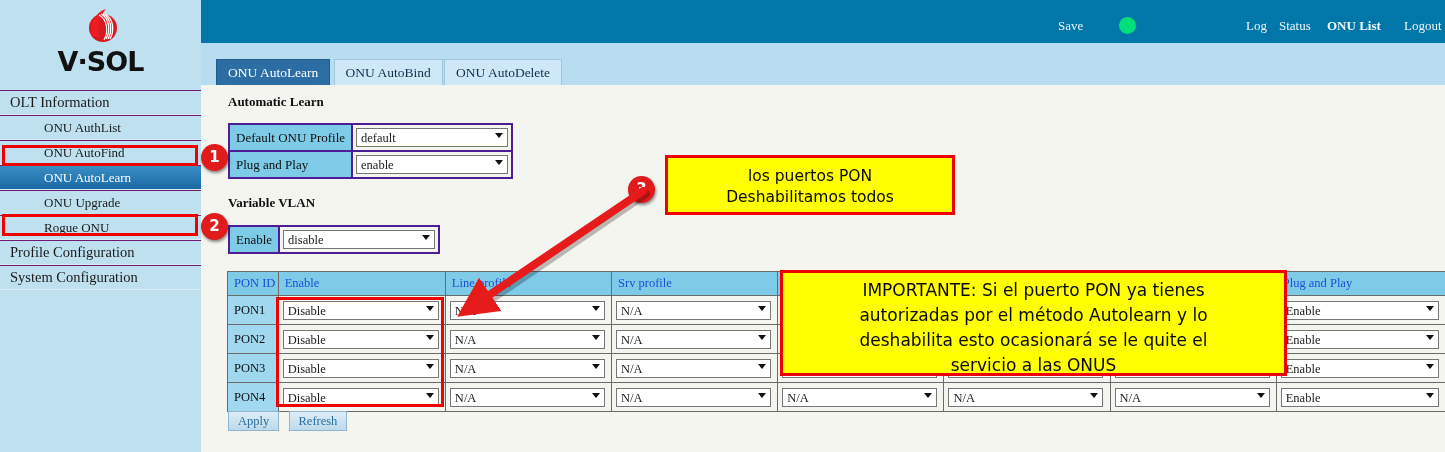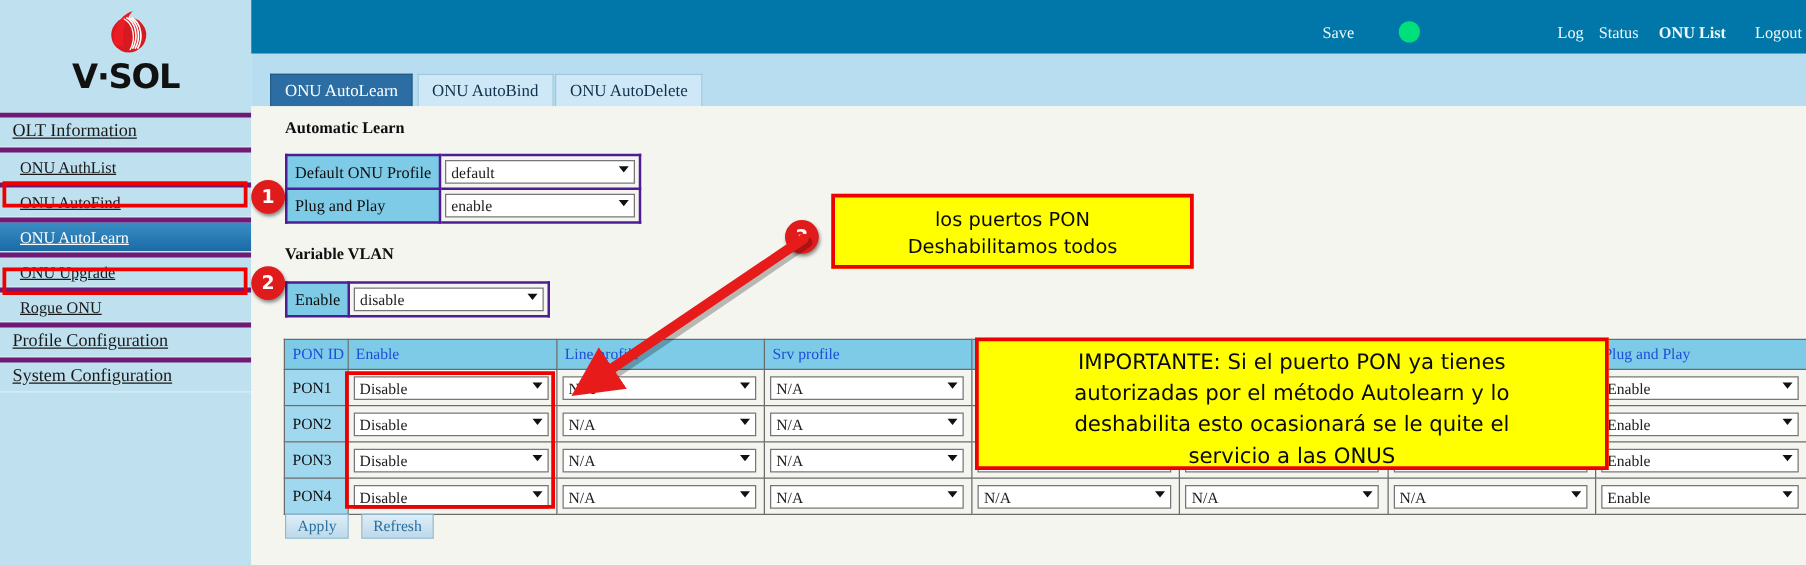--- a/index.html
+++ b/index.html
@@ -21,25 +21,25 @@
   #logo-mark{
     position:absolute;left:86px;top:6px;width:34px;height:38px;
   }
   #logo-text{
     position:absolute;left:0;top:46px;width:201px;text-align:center;
     font-family:"DejaVu Sans", sans-serif;
     font-weight:bold;font-size:27px;letter-spacing:-1px;color:#111;
   }
   .nav-item{
     height:23px;line-height:23px;padding-left:10px;
-    border-bottom:1px solid #d8eef7;border-top:4px solid #701a75;
+    border-bottom:1px solid #d8eef7;border-top:1px solid #701a75;
     background:#bfe0ef;font-size:14.5px;color:#1a1a1a;
-    white-space:nowrap;overflow:hidden;text-decoration:underline;
-  }
-  .nav-item.sub{padding-left:16px;font-size:13px;}
+    white-space:nowrap;overflow:hidden;
+  }
+  .nav-item.sub{padding-left:44px;font-size:13px;}
   .nav-item.active{
     background:linear-gradient(to bottom,#3a8ec4,#1a6aa6);
     color:#fff;
   }
 
   
   #header{
     position:absolute;left:201px;top:0;width:1244px;height:43px;
     background:#0077a8;
   }

